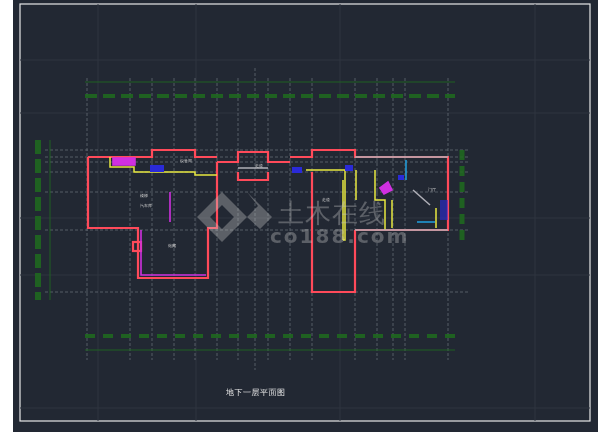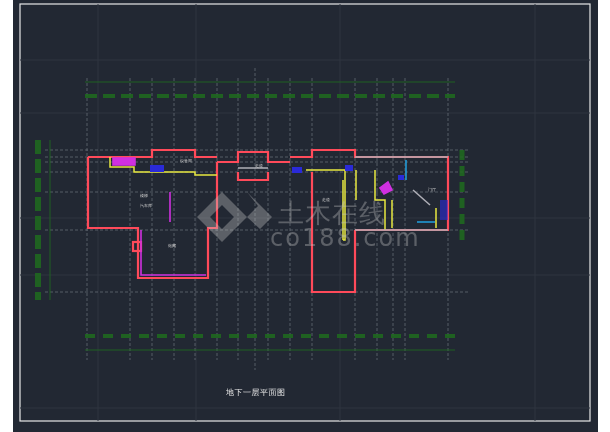--- a/index.html
+++ b/index.html
@@ -2,21 +2,21 @@
 <html><head>
 <meta charset="utf-8">
 <style>
   html,body{margin:0;padding:0;}
   body{width:610px;height:432px;background:#ffffff;position:relative;overflow:hidden;font-family:"DejaVu Sans",sans-serif;}
   #canvas{position:absolute;left:13px;top:0;width:585px;height:432px;background:#222833;}
   #plan{position:absolute;left:0;top:0;width:610px;height:432px;}
   .title{position:absolute;left:226px;top:387px;color:#e8e8e8;font-size:8px;letter-spacing:0.5px;}
   .label{position:absolute;color:#d0d0d0;font-size:4px;}
   .wm{position:absolute;left:278px;top:196px;color:rgba(200,200,200,0.35);font-size:26px;font-weight:normal;letter-spacing:1px;}
-  .wm2{position:absolute;left:270px;top:224px;color:rgba(200,200,200,0.35);font-size:24px;font-weight:normal;letter-spacing:2px;}
+  .wm2{position:absolute;left:270px;top:224px;color:rgba(200,200,200,0.35);font-size:20px;font-weight:bold;letter-spacing:2px;}
 </style>
 </head>
 <body>
 
 <div id="canvas"></div>
 
 <svg id="plan" viewBox="0 0 610 432" xmlns="http://www.w3.org/2000/svg">
 
   <rect x="20" y="4" width="570" height="417" fill="none" stroke="#e8e8e8" stroke-width="1.2"></rect>
 

